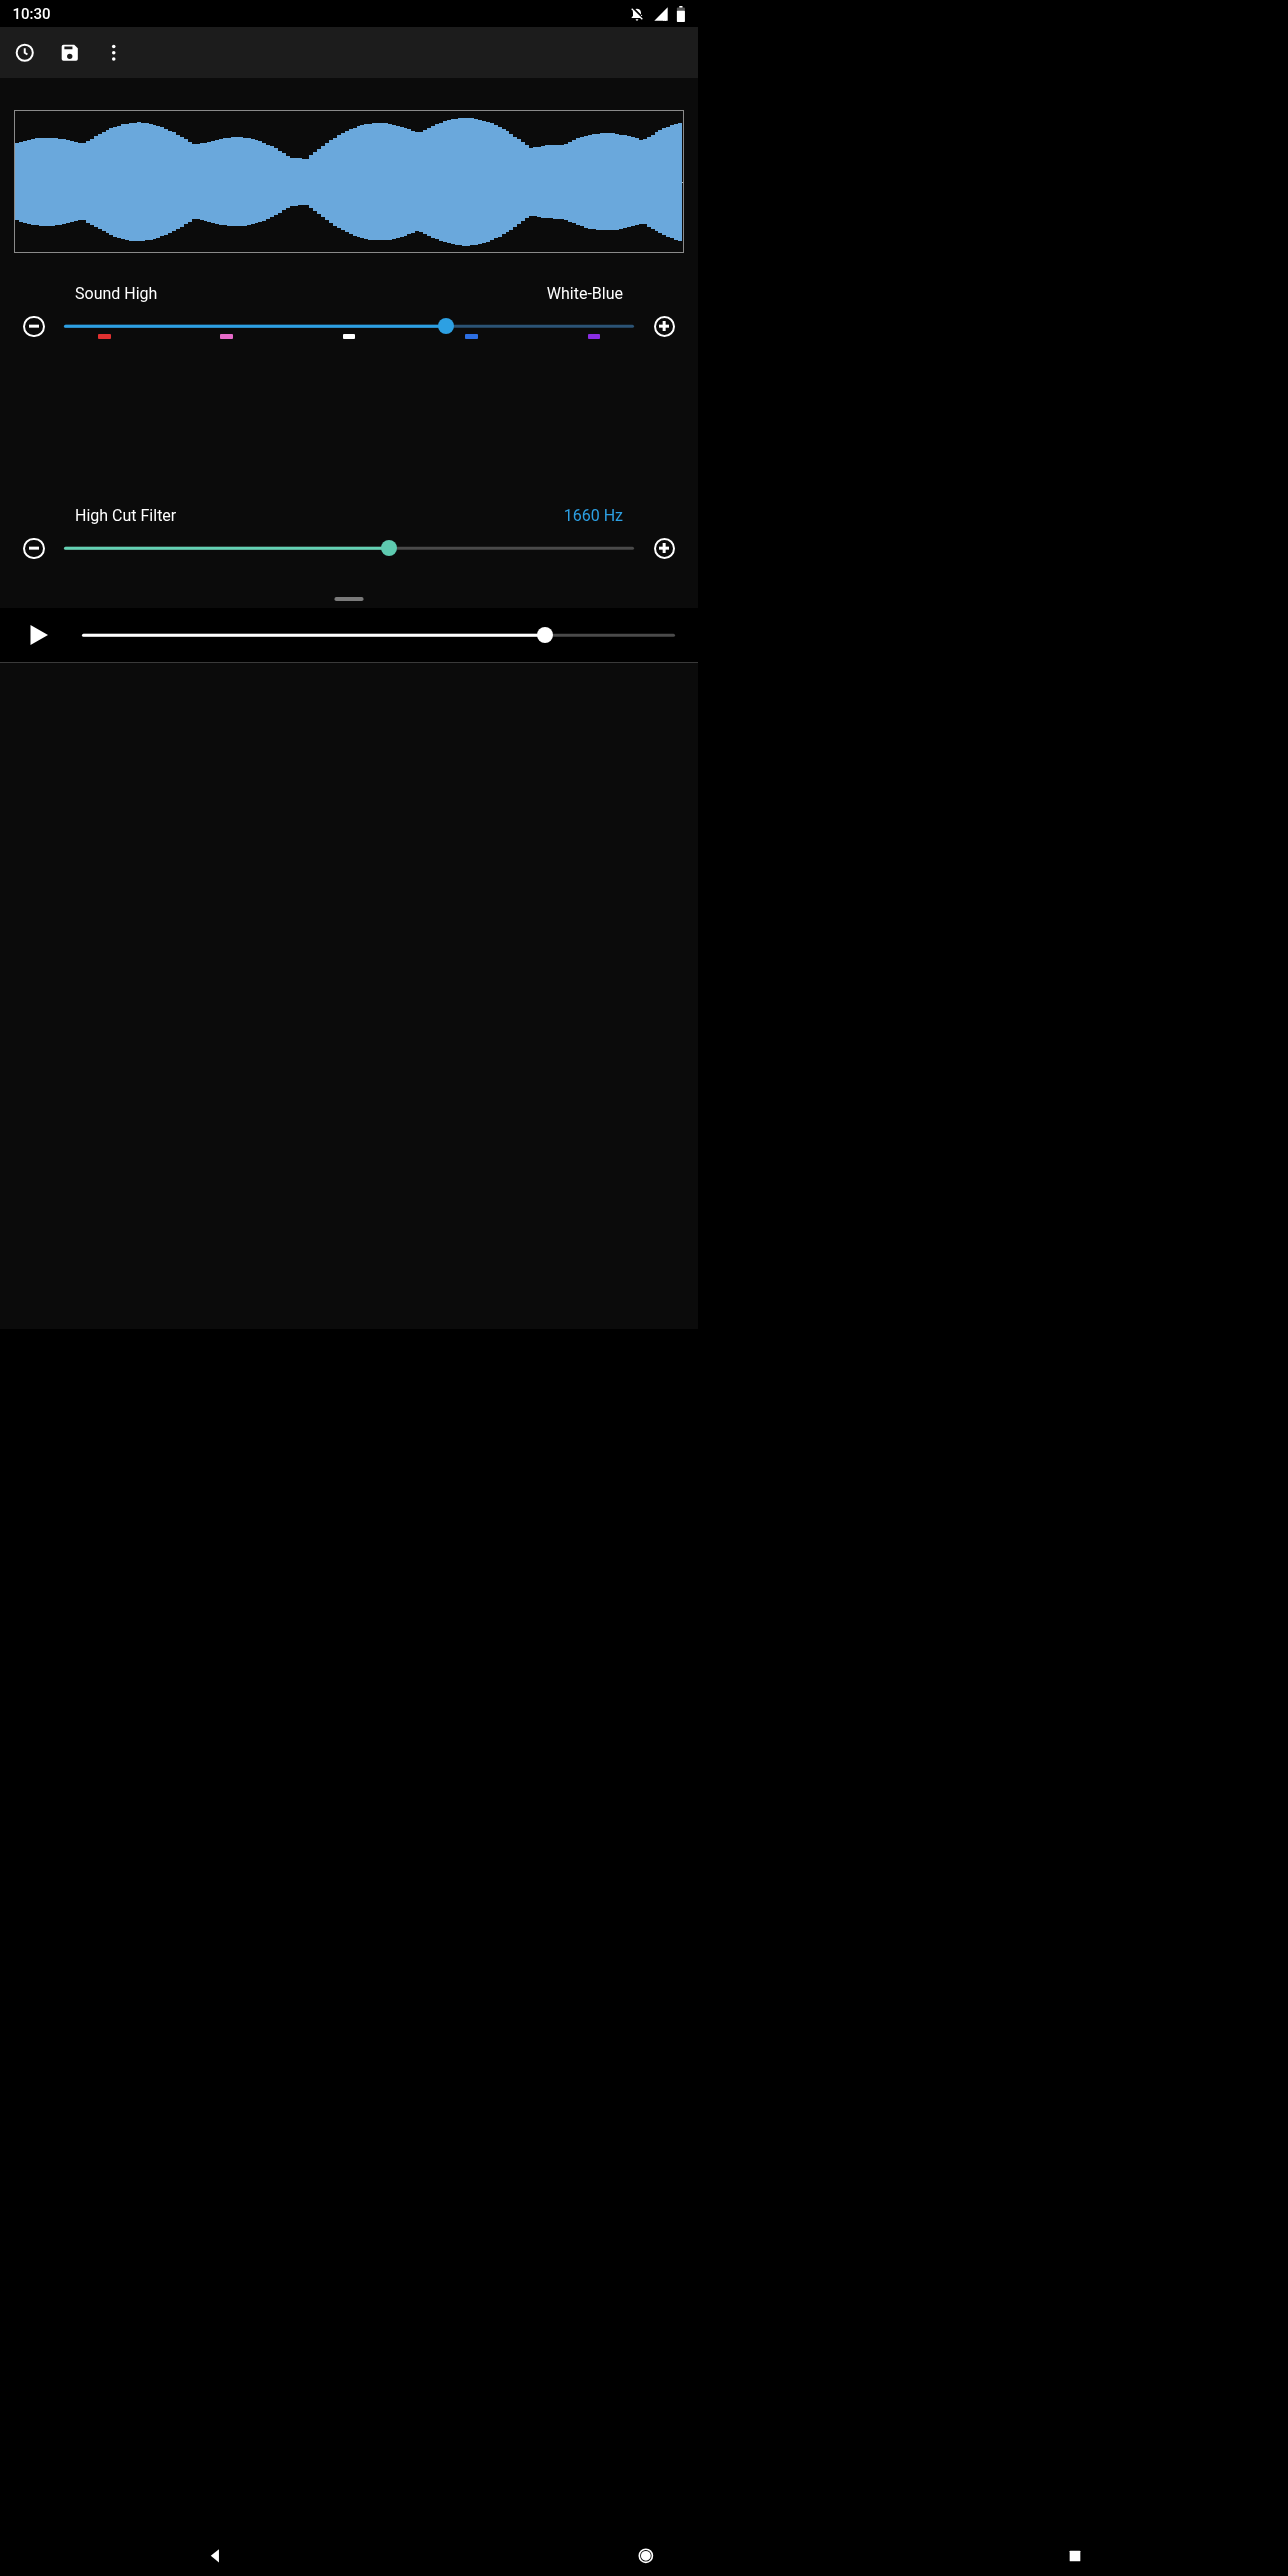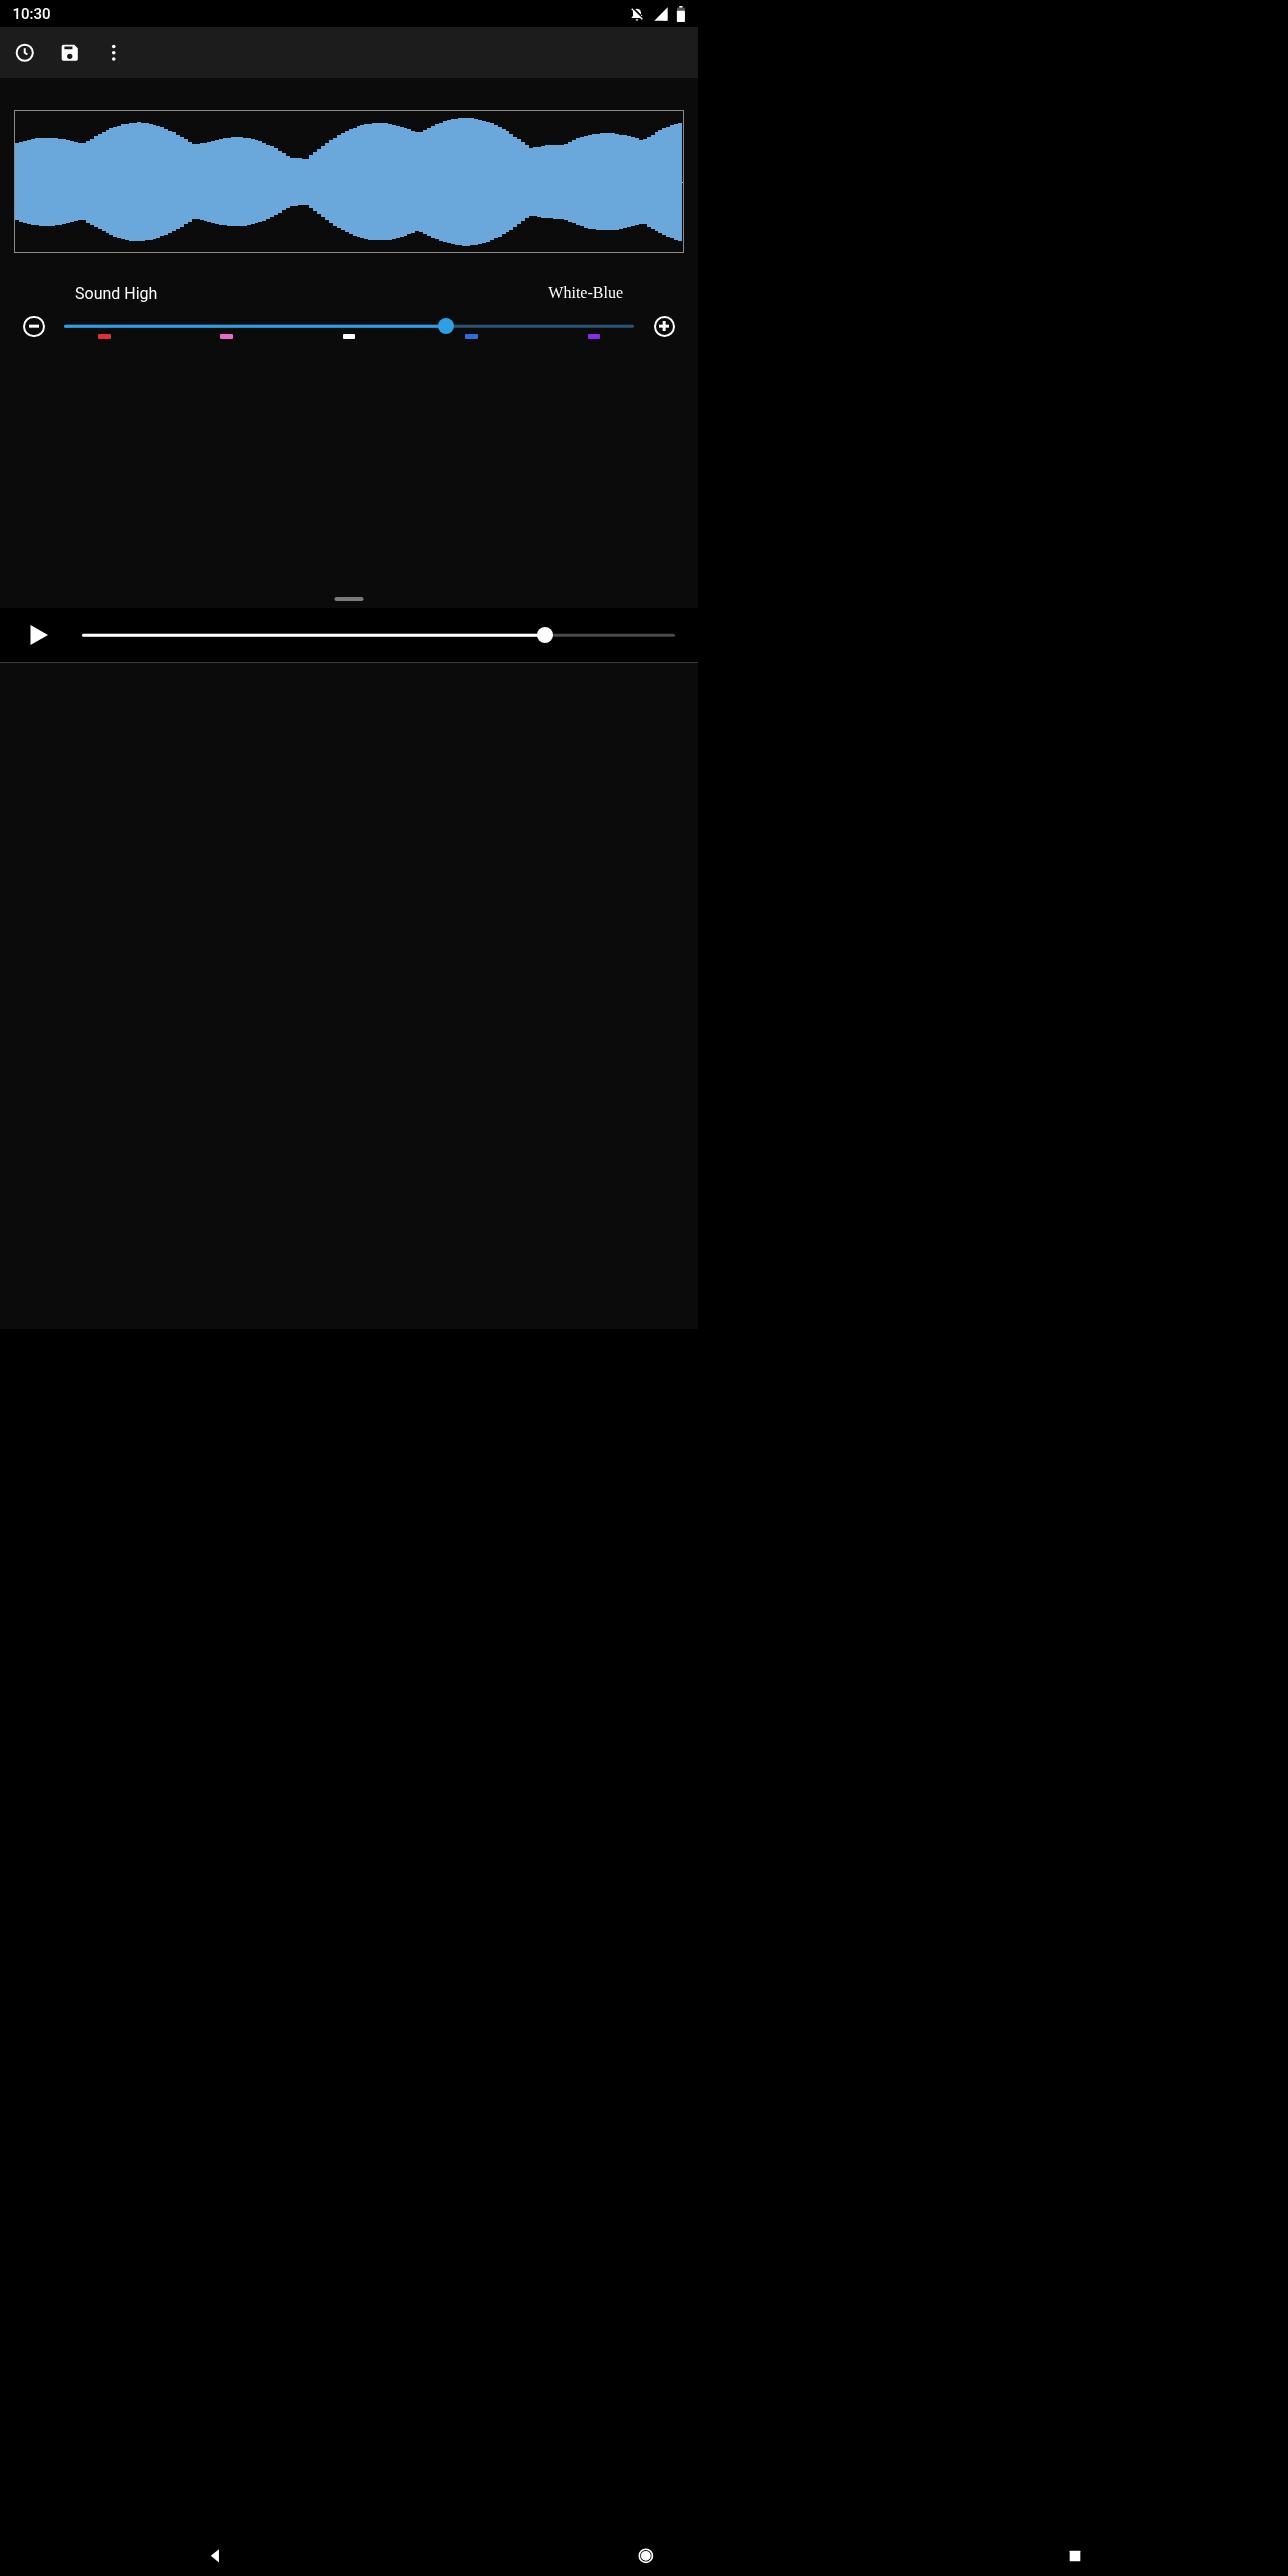--- a/index.html
+++ b/index.html
@@ -73,21 +73,21 @@
   
   .control {
     position: absolute;
     left: 23px; right: 23px;
   }
   .ctrl-labels {
     display: flex; justify-content: space-between;
     font-size: 16px;
     padding: 0 52px;
   }
-  .ctrl-labels .right-val { color: #fff; font-family: Liberation Serif, serif; }
+  .ctrl-labels .right-val { color: #fff; }
   .ctrl-labels .right-val.accent { color: #2da0e3; }
   .ctrl-row {
     display: flex; align-items: center; gap: 19.7px;
     margin-top: 12.5px;
   }
   .round-btn {
     width: 21.5px; height: 21.5px;
     border: 2.2px solid #fff; border-radius: 50%;
     position: relative;
     cursor: pointer;
@@ -400,20 +400,35 @@
     <div class="ticks" id="sc-ticks" style="top:50px;">
         <div class="tick" style="background: rgb(224, 49, 49);"></div>
         <div class="tick" style="background: rgb(230, 106, 201);"></div>
         <div class="tick" style="background: rgb(255, 255, 255);"></div>
         <div class="tick" style="background: rgb(45, 111, 227);"></div>
         <div class="tick" style="background: rgb(138, 45, 227);"></div>
       </div>
   </div>
 
 
+  <div class="control" style="top:428px;">
+    <div class="ctrl-labels">
+      <span>High Cut Filter</span>
+      <span class="right-val accent">1660 Hz</span>
+    </div>
+    <div class="ctrl-row">
+      <div class="round-btn"></div>
+      <div class="slider-wrap">
+        <div class="track-bg" id="hc-bg" style="background: rgb(74, 74, 74);"></div>
+        <div class="track-fill" id="hc-fill" style="background: rgb(100, 210, 180); width: 57%;"></div>
+        <div class="thumb" id="hc-thumb" style="background: rgb(94, 202, 176); left: 57%;"></div>
+      </div>
+      <div class="round-btn plus"></div>
+    </div>
+  </div>
 
   <div class="drag-handle" style="top:519px;"></div>
 
   <div class="play-bar" style="top:530px;">
     <span class="play-btn">
       <svg width="30" height="30" viewBox="0 0 24 24" fill="#fff">
           <path d="M6 4l14 8-14 8z"></path>
         </svg>
     </span>
     <div class="vol-wrap">

